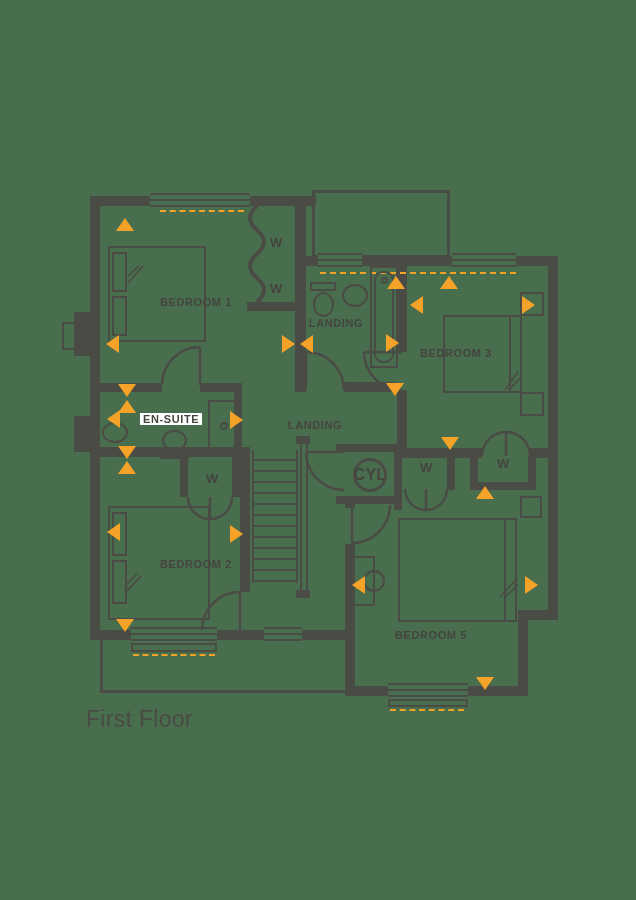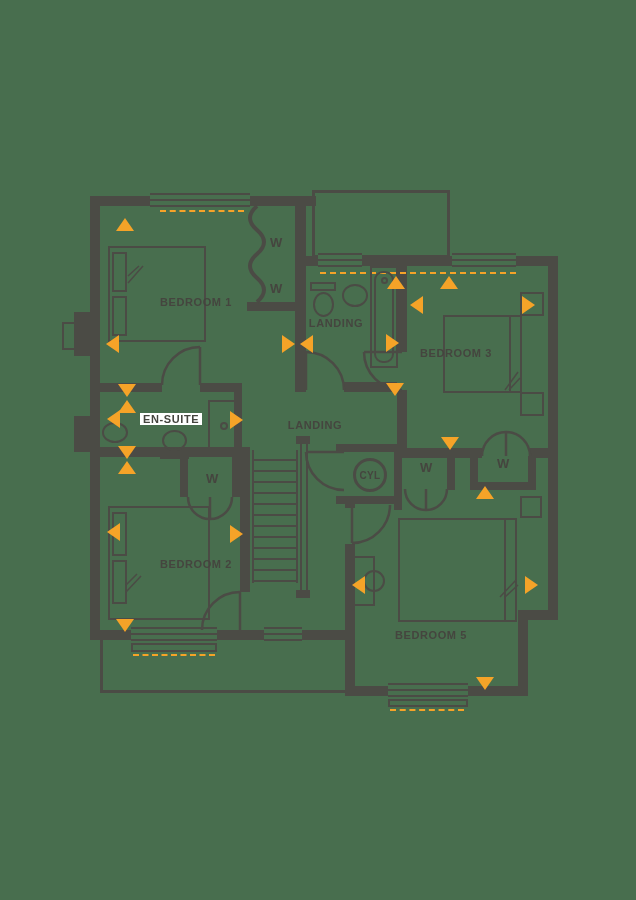--- a/index.html
+++ b/index.html
@@ -18,21 +18,21 @@
   .title{position:absolute;color:#4B4B45;font-size:23px;letter-spacing:.3px;font-weight:500;}
   .win{position:absolute;background:#486E4E;border-top:2px solid #4B4B45;border-bottom:2px solid #4B4B45;box-sizing:border-box;}
   .win i{position:absolute;left:0;right:0;top:50%;height:2px;margin-top:-1px;background:#4B4B45;display:block;}
   .dash{position:absolute;border-top:2px dashed #F5A328;}
   .tri{position:absolute;width:0;height:0;}
   .tri.up{border-left:9px solid transparent;border-right:9px solid transparent;border-bottom:13px solid #F5A328;}
   .tri.down{border-left:9px solid transparent;border-right:9px solid transparent;border-top:13px solid #F5A328;}
   .tri.left{border-top:9px solid transparent;border-bottom:9px solid transparent;border-right:13px solid #F5A328;}
   .tri.right{border-top:9px solid transparent;border-bottom:9px solid transparent;border-left:13px solid #F5A328;}
   .stairs{position:absolute;background:repeating-linear-gradient(to bottom,transparent 0 9px,#4B4B45 9px 11px);border-left:2px solid #4B4B45;border-right:2px solid #4B4B45;box-sizing:border-box;}
-  .cyl{position:absolute;border:3px solid #4B4B45;border-radius:50%;color:#45453F;font-size:10px;font-weight:bold;display:flex;align-items:center;justify-content:center;box-sizing:border-box;letter-spacing:.3px;}
+  .cyl{position:absolute;border:3px solid #4B4B45;border-radius:50%;color:#45453F;font-size:16px;font-weight:bold;display:flex;align-items:center;justify-content:center;box-sizing:border-box;letter-spacing:.3px;}
   .round{border-radius:50%;}
   svg.lines{position:absolute;left:0;top:0;}
 </style>
 </head>
 <body>
 
 <div id="plan">
 
   <div class="w" style="left:90px;top:196px;width:226px;height:10px;"></div>
   <div class="w" style="left:90px;top:196px;width:10px;height:444px;"></div>
@@ -203,14 +203,15 @@
   <div class="lbl" style="left:284px;top:419px;width:62px;">LANDING</div>
   <div class="lbl" style="left:148px;top:558px;width:96px;">BEDROOM 2</div>
   <div class="lbl" style="left:383px;top:629px;width:96px;">BEDROOM 5</div>
 
   <span class="wlbl" style="left:270px;top:235px;">W</span>
   <span class="wlbl" style="left:270px;top:281px;">W</span>
   <span class="wlbl" style="left:206px;top:471px;">W</span>
   <span class="wlbl" style="left:420px;top:460px;">W</span>
   <span class="wlbl" style="left:497px;top:456px;">W</span>
 
+  <div class="title" style="left:86px;top:706px;">First Floor</div>
 
 </div>
 
 </body></html>

